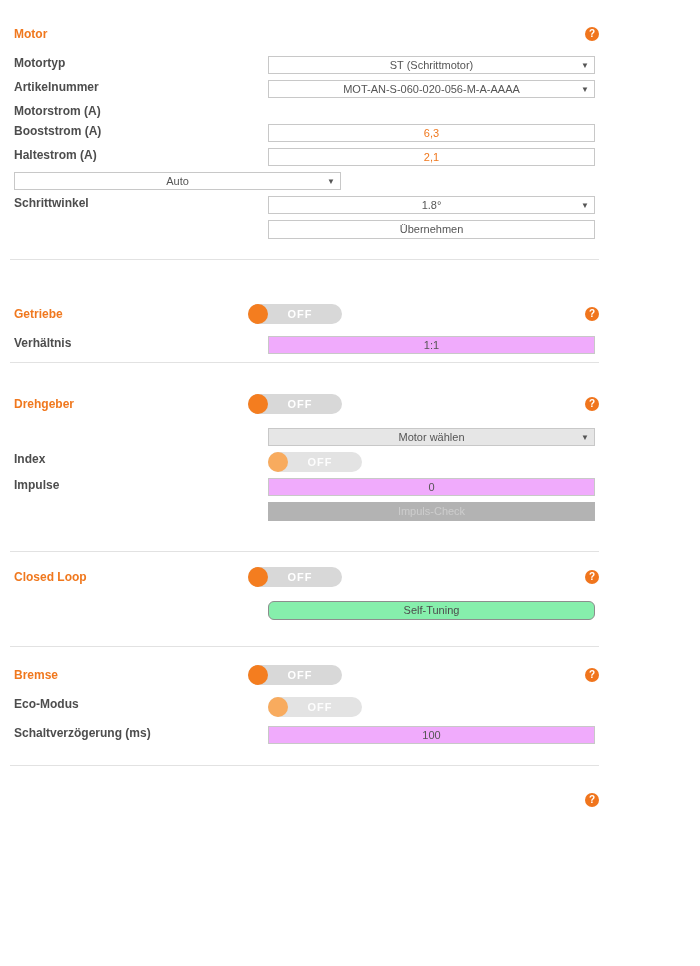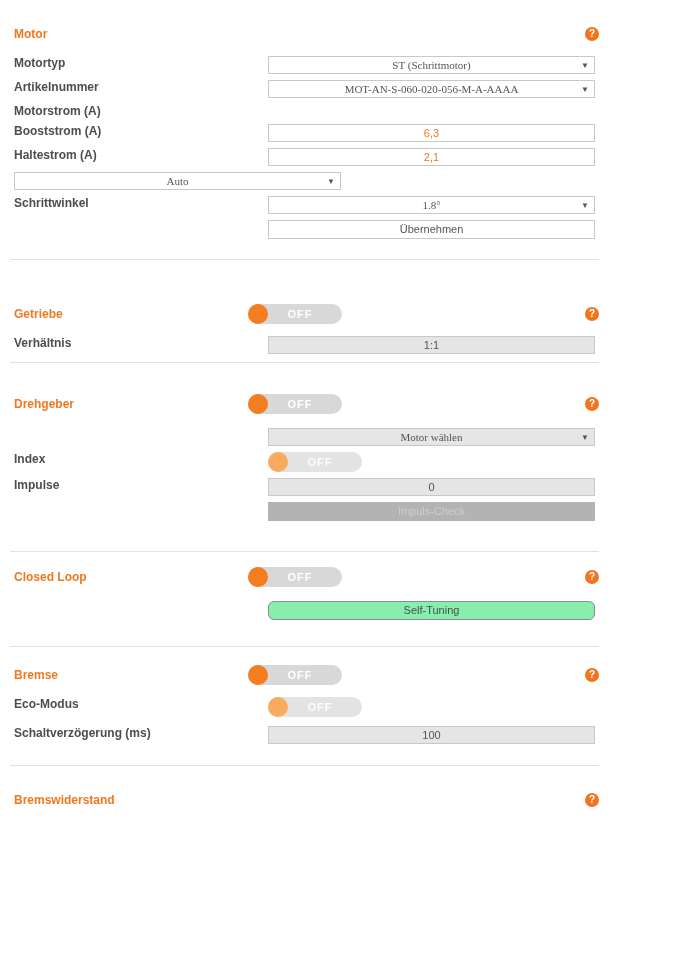--- a/index.html
+++ b/index.html
@@ -24,28 +24,27 @@
   .label { flex:0 0 234px; width:234px; font-weight:bold; color:#4d4d4d; font-size:12px; }
   .control { width:327px; flex:0 0 327px; }
 
   .field {
     display:block; width:100%; height:18px;
     border:1px solid #c8c8c8; background:#ffffff;
     text-align:center; font-size:11px; color:#555555;
     font-family:"Liberation Sans", sans-serif; outline:none;
   }
   .field--orange { color:#f0781e; }
-  .field--disabled { background:#e5e5e5; color:#555555; }
+  .field--disabled { background:#f0abfc; color:#555555; }
 
   .select {
     position:relative; width:100%; height:18px;
     border:1px solid #c8c8c8; background:#ffffff;
     text-align:center; line-height:16px; font-size:11px; color:#555555;
     cursor:pointer;
-    font-family:Liberation Serif, serif;
   }
   .select--disabled { background:#e6e6e6; }
   .select-value { display:inline-block; }
   .arrow {
     position:absolute; right:5px; top:1px;
     font-size:8px; color:#555555; line-height:15px;
   }
 
   .btn {
     display:block; width:100%; height:19px;
@@ -285,19 +284,18 @@
       <div class="control">
         <input class="field field--disabled" disabled="" value="100" style="">
       </div>
     </div>
   </section>
 
   <hr class="divider div-5">
 
   <section class="s-widerstand">
     <div class="head-row">
-      <span class="title">Bremswiderstand</span>
       <span class="help">?</span>
     </div>
 
   </section>
 
 </div>
 
 </body></html>

